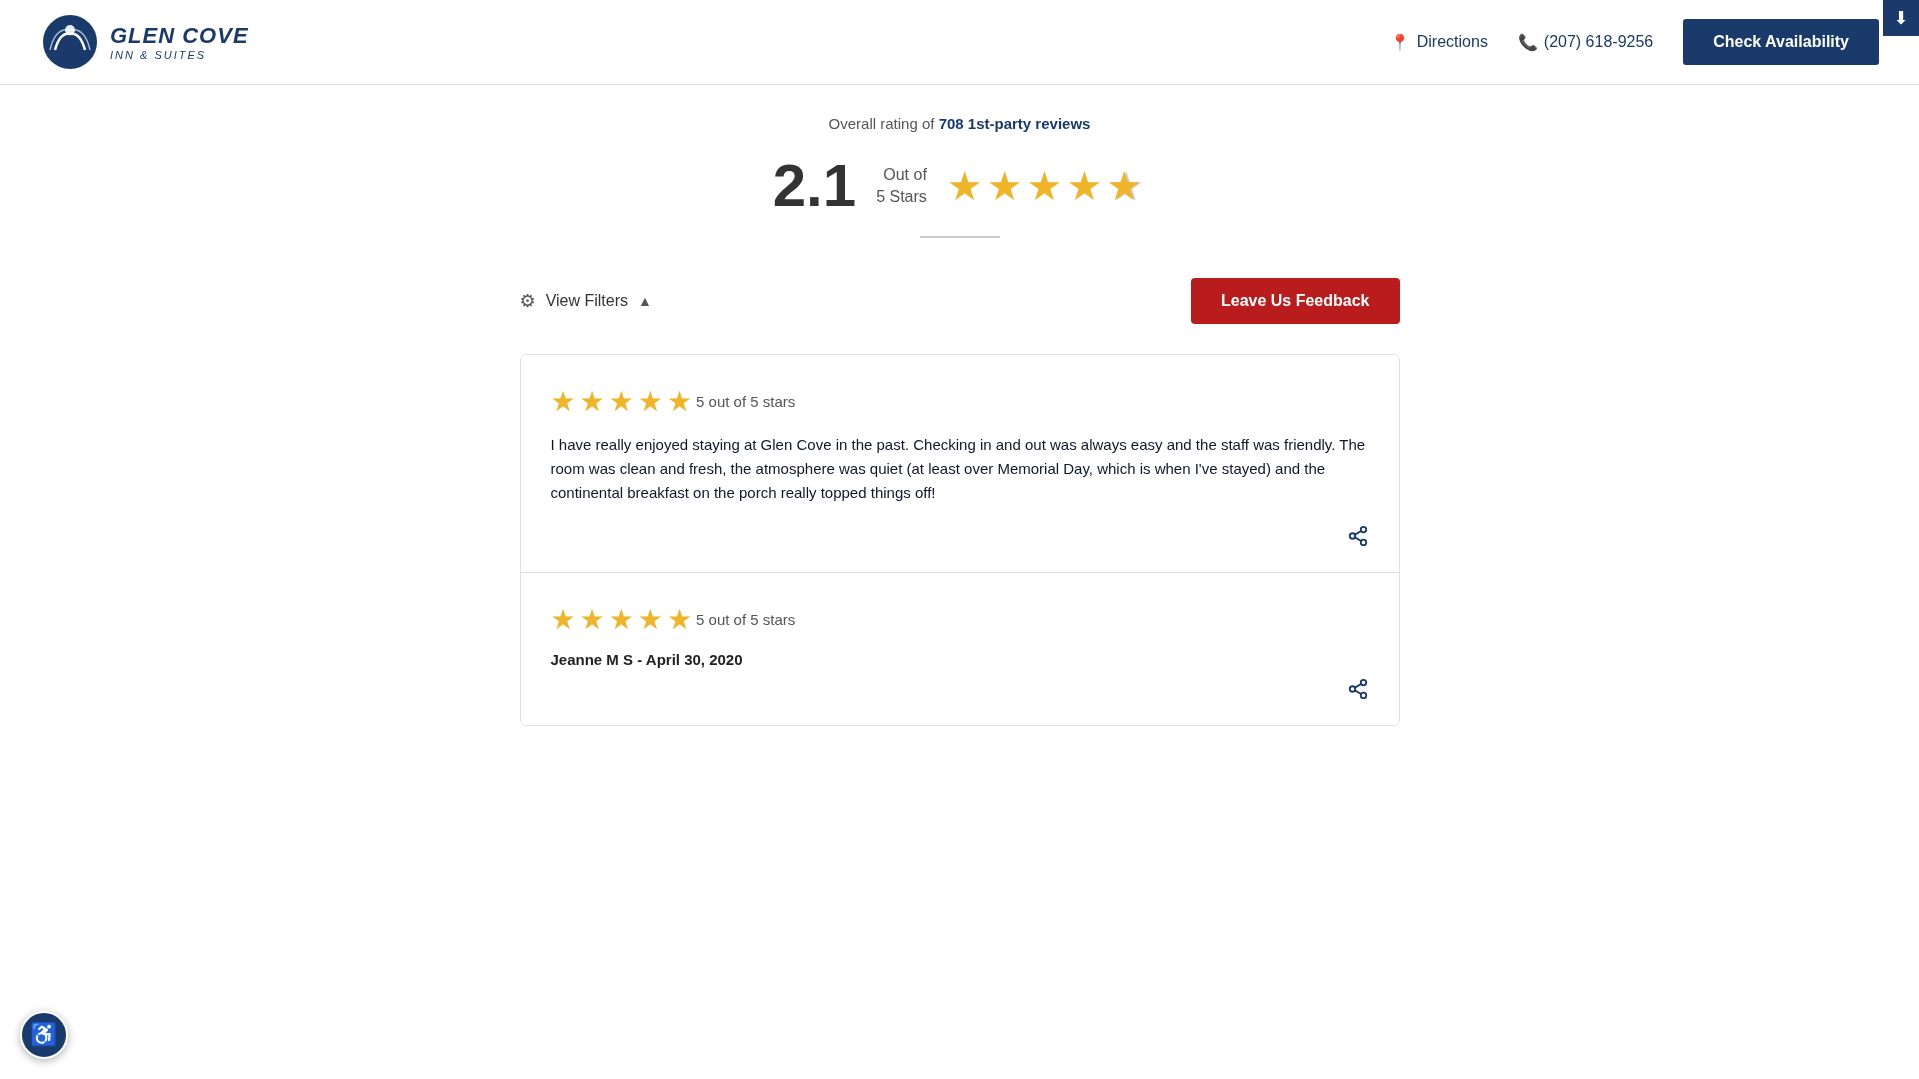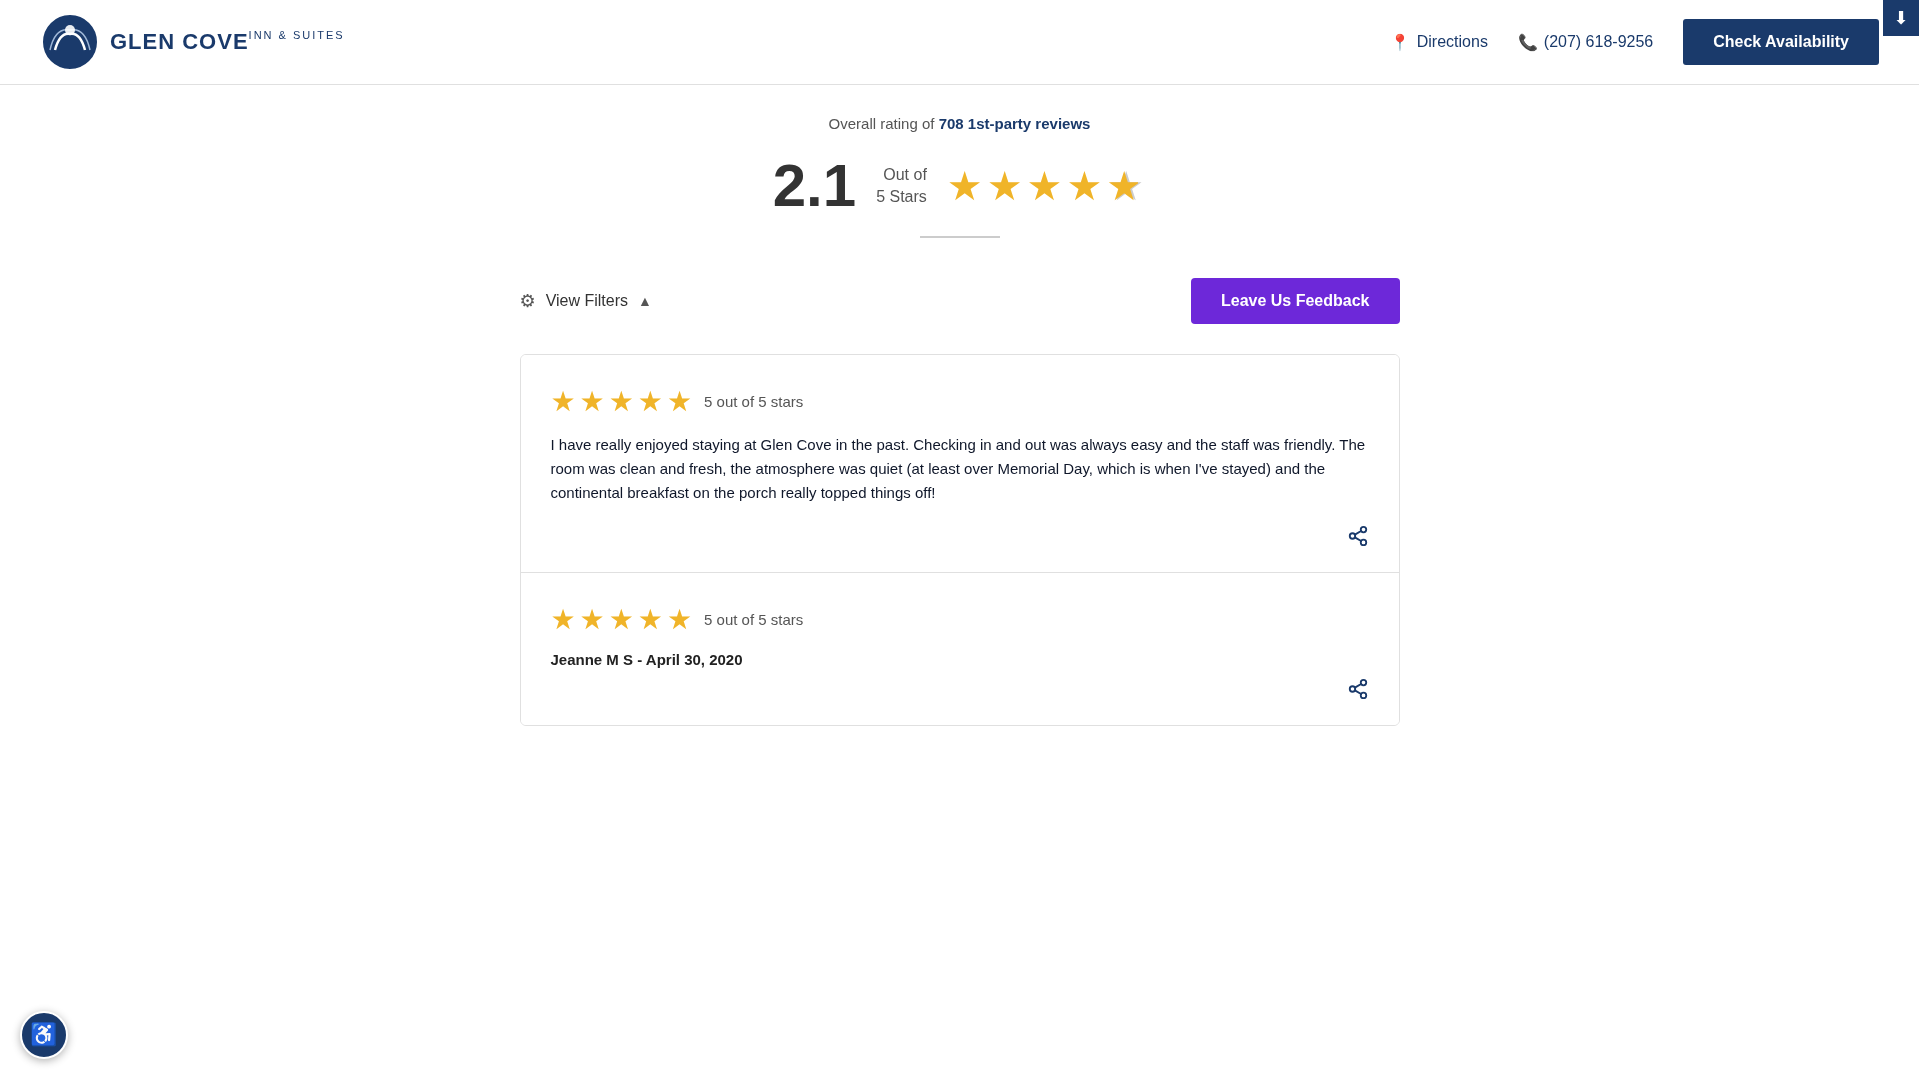--- a/index.html
+++ b/index.html
@@ -18,21 +18,22 @@
       display: flex;
       align-items: center;
       gap: 10px;
     }
     .logo-icon {
       width: 60px;
       height: 60px;
     }
     .logo-text-area {
       display: flex;
-      flex-direction: row;
+      flex-direction: column;
+      font-style: italic;
     }
     .logo-main {
       font-size: 22px;
       font-weight: bold;
       color: #1a3a6b;
       letter-spacing: 1px;
     }
     .logo-sub {
       font-size: 11px;
       color: #1a3a6b;
@@ -167,21 +168,21 @@
     .filter-icon {
       font-size: 18px;
       color: #555;
     }
     .chevron-icon {
       font-size: 14px;
       color: #555;
     }
 
     .feedback-btn {
-      background: #6d28d9;
+      background: #b91c1c;
       color: #fff;
       border: none;
       padding: 14px 30px;
       font-size: 16px;
       font-weight: 600;
       cursor: pointer;
       border-radius: 4px;
     }
 
     
@@ -206,21 +207,20 @@
       gap: 4px;
       margin-bottom: 15px;
     }
     .review-star {
       font-size: 28px;
       color: #f0b429;
     }
     .review-star-label {
       font-size: 15px;
       color: #555;
-      margin-left: 8px;
     }
 
     .reviewer-name {
       font-size: 15px;
       font-weight: bold;
       color: #222;
       margin-bottom: 10px;
     }
 
     .review-text {

